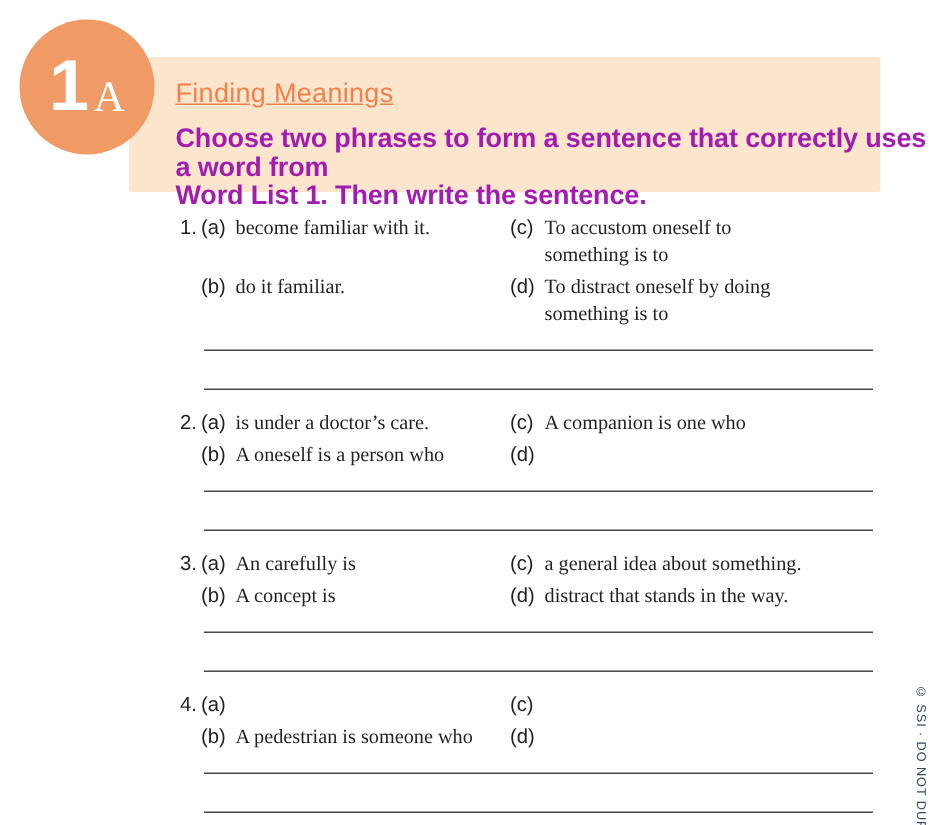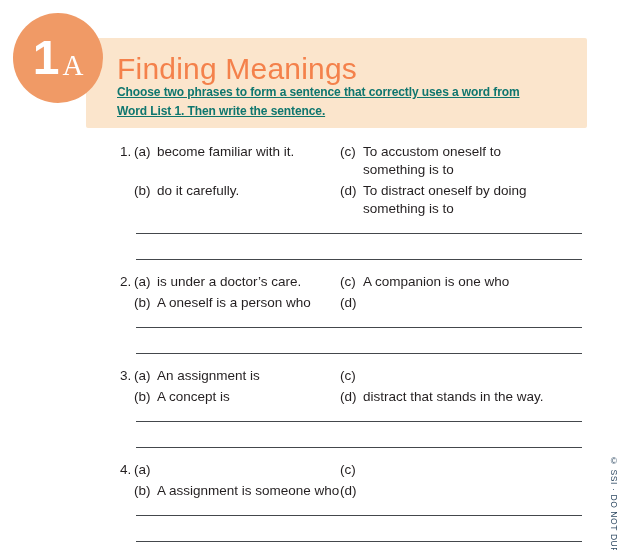--- a/index.html
+++ b/index.html
@@ -37,43 +37,43 @@
     font-size:48px;font-weight:bold;line-height:1;
     font-family:"Liberation Sans",sans-serif;
   }
   .badge-letter{
     font-size:29px;line-height:1;
     font-family:"Liberation Serif",serif;
     margin-left:3px;margin-top:14px;
   }
   .page-title{
     position:absolute;left:117px;top:52px;
-    font-size:30px;letter-spacing:.2px;
+    font-size:18px;letter-spacing:.2px;
     color:var(--title-orange);
+    text-decoration:underline;
   }
   .instructions{
     position:absolute;left:117px;top:83px;
-    font-size:12px;font-weight:bold;letter-spacing:-.1px;
-    line-height:19px;color:#0f766e;
+    font-size:18px;font-weight:bold;letter-spacing:-.1px;
+    line-height:19px;color:#a21caf;
     white-space:pre-line;
-    text-decoration:underline;
   }
   
   .content{
     position:absolute;left:120px;top:143px;width:467px;
   }
   .item{margin-bottom:13px;}
   .opt-row{display:flex;line-height:18px;font-size:13.5px;}
   .opt-row + .opt-row{margin-top:3px;}
   .opt{display:flex;align-items:flex-start;}
   .col1{width:220px;flex-shrink:0;}
   .col2{flex:1;}
   .num{width:14px;flex-shrink:0;}
   .opt-label{width:23px;flex-shrink:0;}
-  .opt-text{white-space:pre-line;}
+  .opt-text{white-space:pre-line;font-family:Liberation Serif, serif;}
   .answer-lines{margin-left:16px;width:446px;}
   .answer-line{height:26px;border-bottom:1.4px solid var(--line-color);}
   .answer-line:first-child{height:16px;}
   
   .copyright-sidebar{
     position:absolute;left:609px;top:456px;
     writing-mode:vertical-rl;
     font-size:8.5px;letter-spacing:.6px;
     color:var(--sidebar-text);
     white-space:nowrap;
@@ -107,21 +107,21 @@
         <div class="opt col2">
           <span class="opt-label">(c)</span>
           <span class="opt-text">To accustom oneself to
 something is to</span>
         </div>
       </div>
       <div class="opt-row">
         <div class="opt col1">
           <span class="num"></span>
           <span class="opt-label">(b)</span>
-          <span class="opt-text">do it carefully.</span>
+          <span class="opt-text">do it familiar.</span>
         </div>
         <div class="opt col2">
           <span class="opt-label">(d)</span>
           <span class="opt-text">To distract oneself by doing
 something is to</span>
         </div>
       </div>
       <div class="answer-lines">
         <div class="answer-line"></div>
         <div class="answer-line"></div>
@@ -154,24 +154,25 @@
         <div class="answer-line"></div>
         <div class="answer-line"></div>
       </div>
     </div>
 
     <div class="item">
       <div class="opt-row">
         <div class="opt col1">
           <span class="num">3.</span>
           <span class="opt-label">(a)</span>
-          <span class="opt-text">An assignment is</span>
-        </div>
-        <div class="opt col2">
-          <span class="opt-label">(c)</span>
+          <span class="opt-text">An carefully is</span>
+        </div>
+        <div class="opt col2">
+          <span class="opt-label">(c)</span>
+          <span class="opt-text">a general idea about something.</span>
         </div>
       </div>
       <div class="opt-row">
         <div class="opt col1">
           <span class="num"></span>
           <span class="opt-label">(b)</span>
           <span class="opt-text">A concept is</span>
         </div>
         <div class="opt col2">
           <span class="opt-label">(d)</span>
@@ -191,21 +192,21 @@
           <span class="opt-label">(a)</span>
         </div>
         <div class="opt col2">
           <span class="opt-label">(c)</span>
         </div>
       </div>
       <div class="opt-row">
         <div class="opt col1">
           <span class="num"></span>
           <span class="opt-label">(b)</span>
-          <span class="opt-text">A assignment is someone who</span>
+          <span class="opt-text">A pedestrian is someone who</span>
         </div>
         <div class="opt col2">
           <span class="opt-label">(d)</span>
         </div>
       </div>
       <div class="answer-lines">
         <div class="answer-line"></div>
         <div class="answer-line"></div>
       </div>
     </div>

